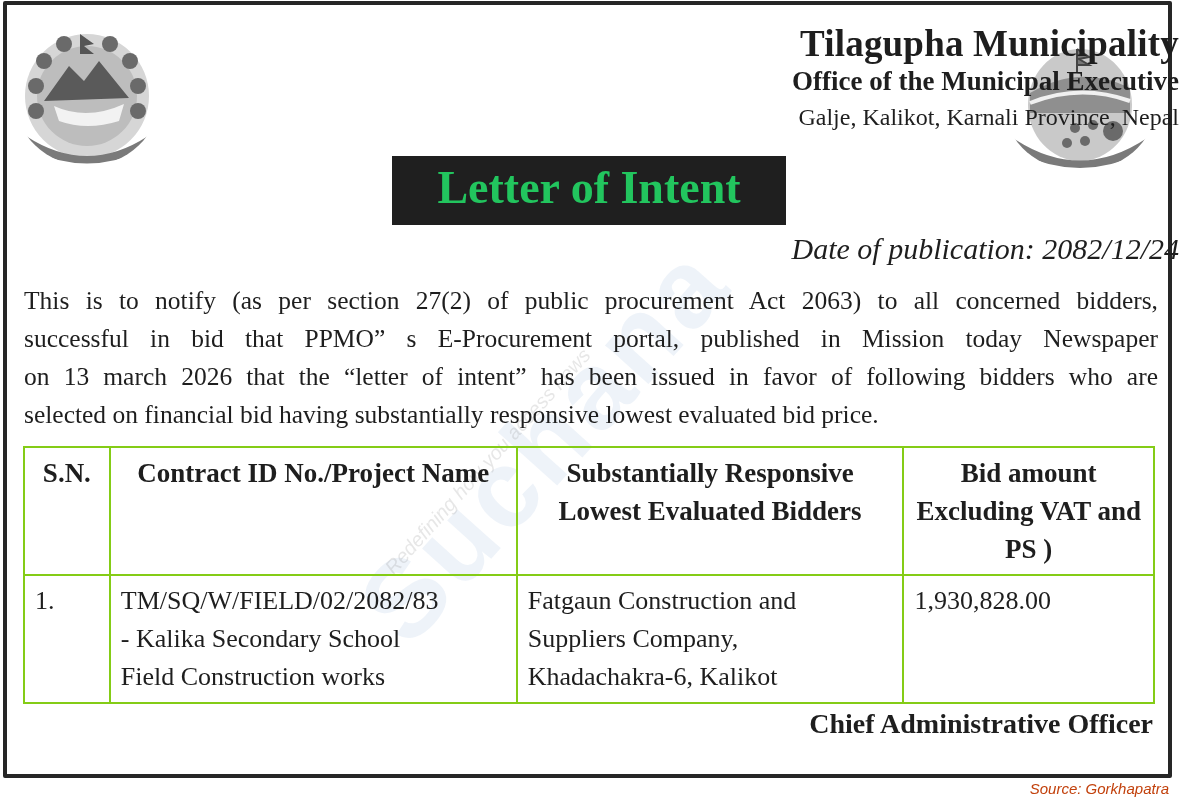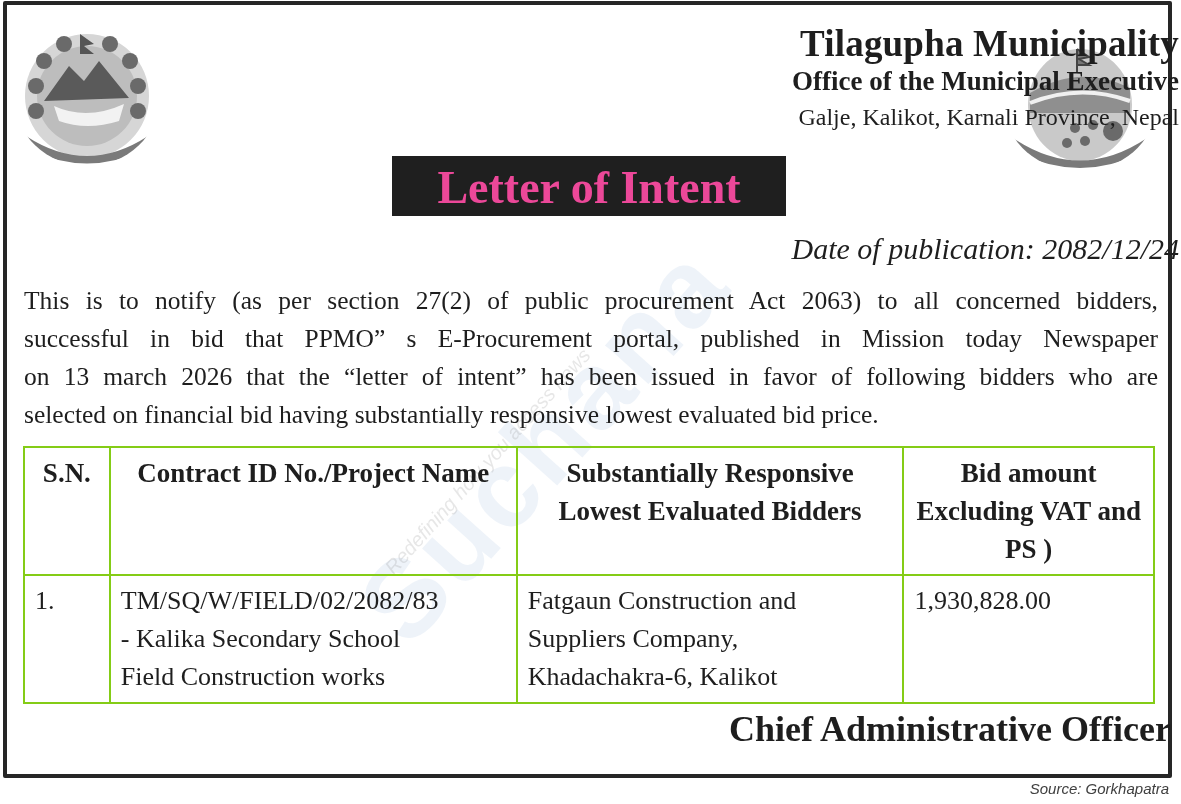--- a/index.html
+++ b/index.html
@@ -7,38 +7,38 @@
          font-family:"Liberation Serif","DejaVu Serif",serif; color:#1e1e1e; }
   .frame { position:absolute; left:3px; top:1px; width:1161px; height:769px;
            border:4px solid #262626; border-radius:2px; background:#fff; }
   .emblem { position:absolute; border-radius:50%; }
   .emblem-left { left:14px; top:26px; width:146px; height:140px; }
   .emblem-right { left:1005px; top:43px; width:150px; height:128px; }
   .header { position:absolute; left:0; width:1179px; text-align:right; }
   .title { top:22px; font-size:37px; font-weight:bold; letter-spacing:0.2px; }
   .subtitle { top:66px; font-size:27px; font-weight:bold; }
   .address { top:104px; font-size:24px; }
-  .loi-box { position:absolute; left:392px; top:156px; width:394px; height:60px;
-             background:#1f1f1f; color:#ec4899; font-size:46px; font-weight:bold;
+  .loi-box { position:absolute; left:392px; top:156px; width:394px; height:69px;
+             background:#1f1f1f; color:#22c55e; font-size:46px; font-weight:bold;
              text-align:center; line-height:64px; }
   .pubdate { top:232px; font-size:30px; font-style:italic; }
   .body-text { position:absolute; left:24px; top:282px; width:1134px;
                font-size:25.5px; line-height:38px; text-align:justify; }
   .body-text span { display:block; text-align-last:justify; white-space:nowrap; }
   .body-text span.last { text-align-last:left; }
   table.loi { position:absolute; left:23px; top:446px; width:1132px; height:258px;
               border-collapse:collapse; font-size:26px; }
   table.loi th, table.loi td { border:2px solid #84cc16; vertical-align:top; padding:6px 10px; }
   table.loi th { font-weight:bold; text-align:center; line-height:38px; height:110px; font-size:27px; }
   table.loi td { line-height:38px; }
   .c1 { width:64px; } .c2 { width:386px;margin-left:17px; } .c3 { width:368px; } .c4 { width:230px; }
   td.amount { text-align:left;margin-left:34px; }
-  .signature { position:absolute; right:10px; top:708px; font-size:36px; font-weight:bold; }
+  .signature { position:absolute; right:28px; top:708px; font-size:28px; font-weight:bold; }
   .source { position:absolute; right:12px; top:780px; font-family:"Liberation Sans","DejaVu Sans",sans-serif;
-            font-style:italic; font-size:15px; color:#404040; }
+            font-style:italic; font-size:15px; color:#c2410c; }
   .watermark { position:absolute; left:300px; top:380px; transform:rotate(-48deg);
                font-family:"Liberation Sans",sans-serif; font-weight:bold; font-size:110px;
                color:rgba(120,160,210,0.13); pointer-events:none; letter-spacing:4px; }
   .watermark-sub { position:absolute; left:340px; top:450px; transform:rotate(-48deg);
                font-family:"Liberation Sans",sans-serif; font-style:italic; font-size:20px;
                color:rgba(120,120,120,0.18); pointer-events:none; }
 </style>
 </head>
 <body>
 

